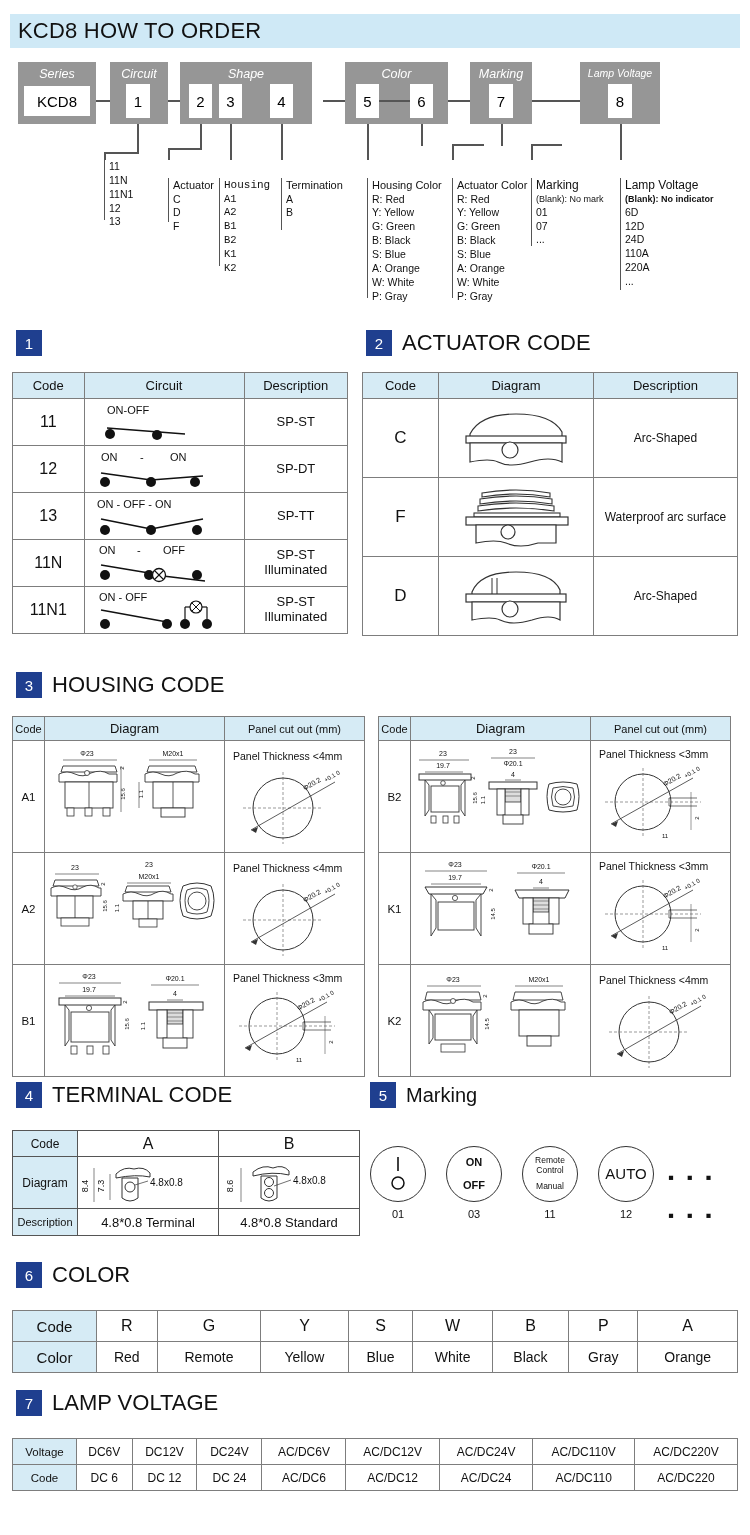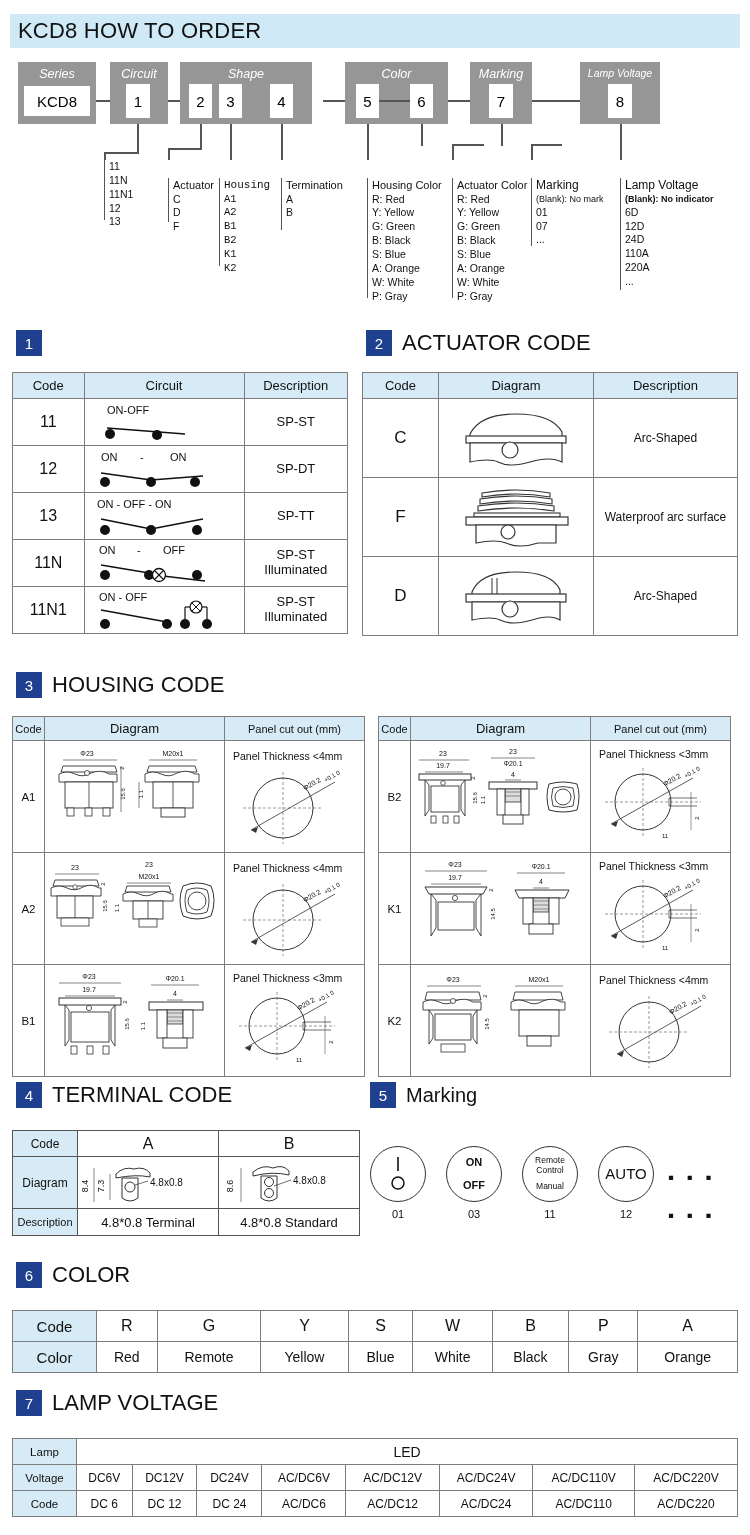--- a/index.html
+++ b/index.html
@@ -871,24 +871,20 @@
 </tbody>
   </table>
 
 <div class="sec-head" style="left:16px; top:1390px;">
   <div class="sec-num">7</div>
   <div class="sec-title">LAMP VOLTAGE</div>
 </div>
 
 <table class="gt" id="tbl-lamp">
   <tbody>
-      <tr>
-    <td class="hdr">Lamp</td>
-    <td class="led" colspan="8">LED</td>
-  </tr>
   <tr>
     <td class="hdr">Voltage</td>
     <td>DC6V</td>
     <td>DC12V</td>
     <td>DC24V</td>
     <td>AC/DC6V</td>
     <td>AC/DC12V</td>
     <td>AC/DC24V</td>
     <td>AC/DC110V</td>
     <td>AC/DC220V</td>

